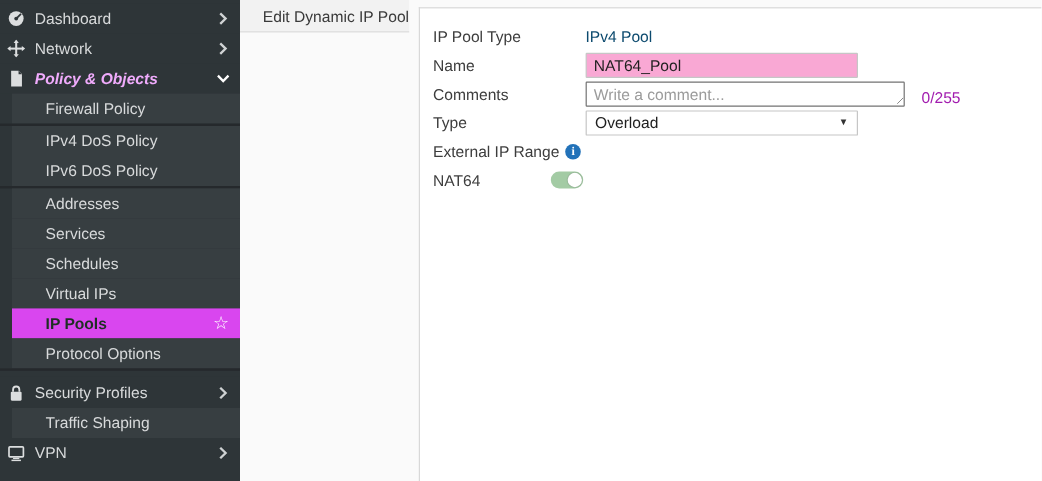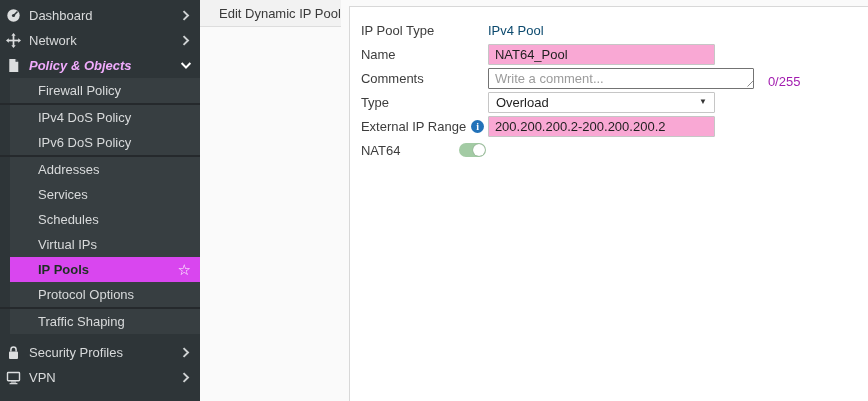--- a/index.html
+++ b/index.html
@@ -264,36 +264,36 @@
       <span class="nav-label">Virtual IPs</span>
     </div>
     <div class="nav-item sub selected">
       <span class="nav-label">IP Pools</span>
       <span class="nav-star">☆</span>
     </div>
     <div class="nav-item sub">
       <span class="nav-label">Protocol Options</span>
     </div>
     <div class="nav-divider"></div>
-    <div class="nav-item sub">
-      <span class="nav-label">Traffic Shaping</span>
-    </div>
     <div class="nav-item top gap">
       <span class="nav-icon">
         <svg viewBox="0 0 16 16">
           <rect x="3.2" y="6.8" width="9.6" height="8" rx="1" fill="currentColor"></rect>
           <path d="M5.2 6.8V5a2.8 2.8 0 0 1 5.6 0v1.8" fill="none" stroke="currentColor" stroke-width="1.6"></path>
         </svg>
       </span>
       <span class="nav-label">Security Profiles</span>
       <span class="nav-chevron right">
         <svg viewBox="0 0 8 12">
           <path d="M1.3 1.2 L6.2 6 L1.3 10.8" fill="none" stroke="currentColor" stroke-width="2.1"></path>
         </svg>
       </span>
+    </div>
+    <div class="nav-item sub">
+      <span class="nav-label">Traffic Shaping</span>
     </div>
     <div class="nav-item top">
       <span class="nav-icon">
         <svg viewBox="0 0 16 16">
           <rect x="1.6" y="2.6" width="12.8" height="8.8" rx="0.8" fill="none" stroke="currentColor" stroke-width="1.5"></rect>
           <rect x="5.2" y="12.3" width="5.6" height="1.1" fill="currentColor"></rect>
           <rect x="3.8" y="13.9" width="8.4" height="1.3" fill="currentColor"></rect>
         </svg>
       </span>
       <span class="nav-label">VPN</span>
@@ -337,21 +337,20 @@
         <span>Overload</span>
         <span class="select-caret">▼</span>
       </span>
     </div>
 
     <div class="form-row">
       <span class="form-label">
         <span>External IP Range</span>
         <span class="info-icon">i</span>
       </span>
-      <input class="text-input" type="text" value="200.200.200.2-200.200.200.2" style="">
     </div>
 
     <div class="form-row">
       <span class="form-label">NAT64</span>
       <span class="toggle on">
         <span class="toggle-knob"></span>
       </span>
     </div>
 
   </div>

